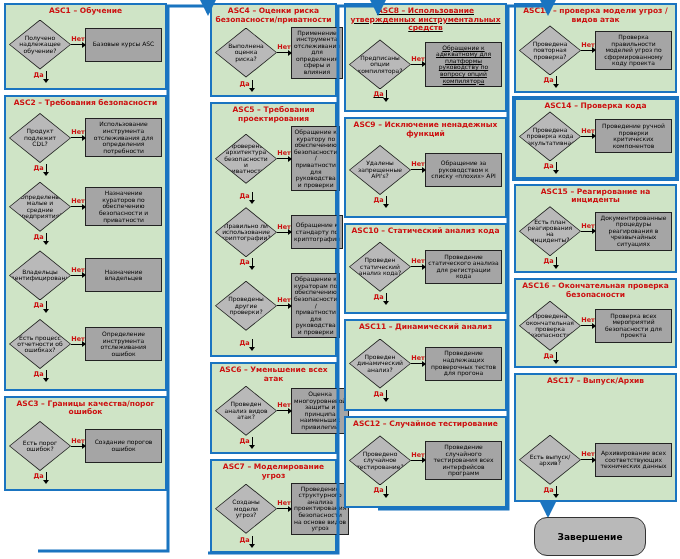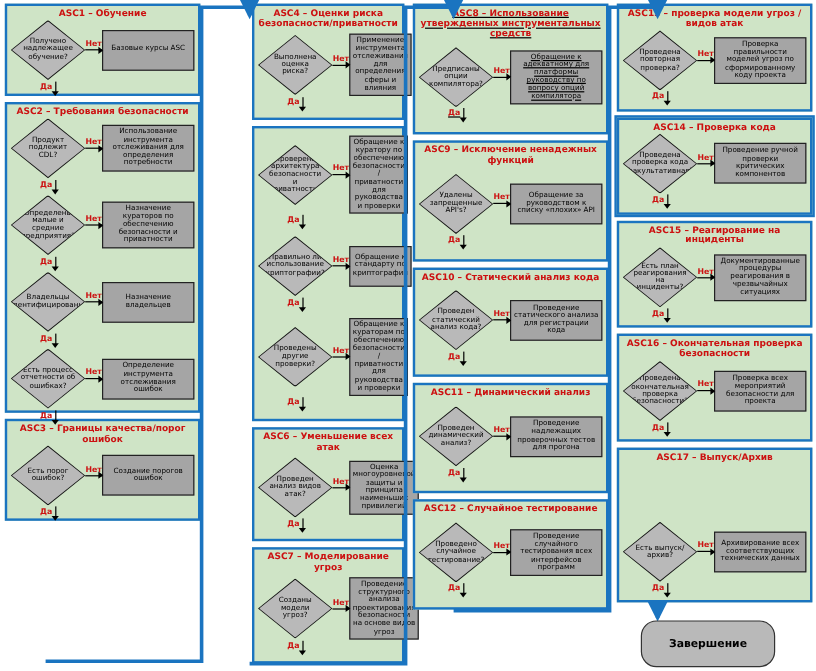--- a/index.html
+++ b/index.html
@@ -51,21 +51,21 @@
   .terminator { position:absolute; left:534px; top:517px; width:112px; height:39px;
                 background:#b9b9b9; border:1.5px solid #333; border-radius:13px;
                 display:flex; align-items:center; justify-content:center;
                 font-size:9px; font-weight:bold; color:#000; z-index:6; }
 </style>
 </head>
 <body>
 
 <div class="canvas">
   <div id="columns-root">
-      <div class="column" style="left: 4px; height: 431px;">
+      <div class="column" style="left: 4px; height: 488px;">
         <div class="section" style="flex-grow: 1;">
           <div class="section-title">ASC1 – Обучение</div>
           <div class="steps">
             <div class="step">
               <div class="step-row">
                 <div class="diamond-wrap">
                   <div class="diamond-outer"></div>
                   <div class="diamond-inner">Получено надлежащее обучение?</div>
                 </div>
                 <div class="no-arrow">
@@ -187,20 +187,21 @@
                 <div class="pbox">Применение инструмента отслеживания для определения сферы и влияния</div>
               </div>
               <div class="yes-row">
                 <span class="yes-label">Да</span>
                 <span class="varrow"></span>
               </div>
             </div>
           </div>
         </div>
         <div class="section" style="flex-grow: 3;">
+          <div class="section-title">ASC5 – Требования проектирования</div>
           <div class="steps">
             <div class="step">
               <div class="step-row">
                 <div class="diamond-wrap">
                   <div class="diamond-outer"></div>
                   <div class="diamond-inner">Проверена архитектура безопасности и приватности?</div>
                 </div>
                 <div class="no-arrow">
                   <span class="no-label">Нет</span>
                 </div>

